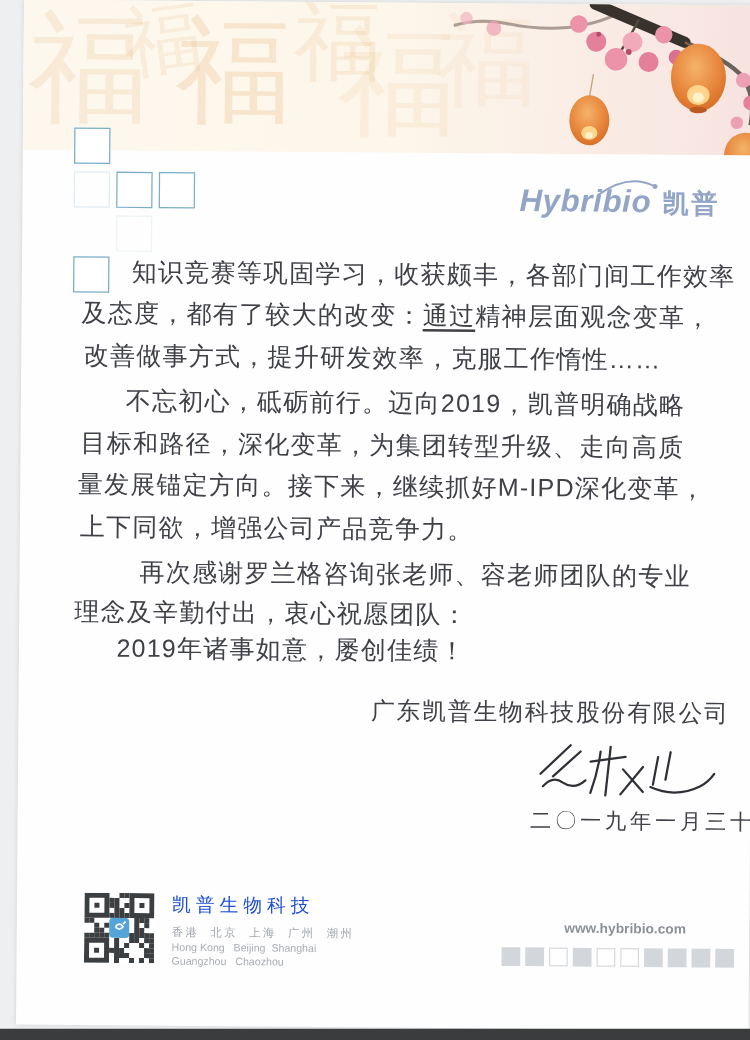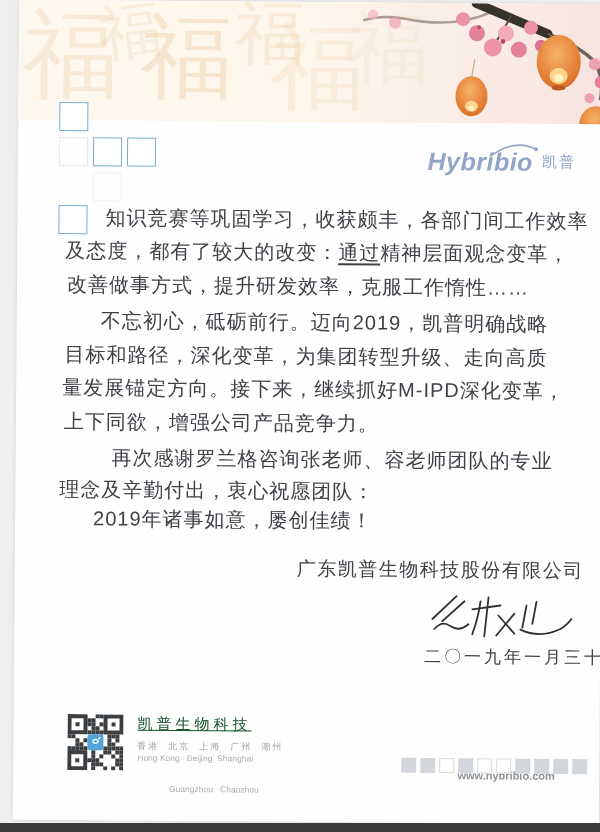--- a/index.html
+++ b/index.html
@@ -23,40 +23,40 @@
   .bsq{position:absolute;width:27px;height:27px;border:1.5px solid #79aec8;background:#fff;}
   .bsq.s1{left:41px;top:102px;}
   .bsq.s2{left:41px;top:137px;opacity:.22;}
   .bsq.s3{left:75px;top:137px;}
   .bsq.s4{left:109px;top:137px;}
   .bsq.s5{left:75px;top:172px;opacity:.12;}
   .bsq.s6{left:41px;top:205px;}
   
   .logo{position:absolute;right:28px;top:144px;display:flex;align-items:center;gap:9px;color:#93a5c7;}
   .logo-latin{font-size:25px;font-weight:bold;font-style:italic;letter-spacing:0.5px;position:relative;}
-  .logo-cjk{font-size:15px;font-weight:normal;letter-spacing:2px;}
+  .logo-cjk{font-size:21px;font-weight:bold;letter-spacing:2px;}
   .logo-arc{position:absolute;left:60px;top:-7px;}
   
   .hw{position:absolute;font-size:20px;letter-spacing:1px;color:#3f4147;white-space:nowrap;}
   .hw u{text-decoration-thickness:1.2px;text-underline-offset:4px;text-decoration:underline;}
   .l1{left:88px;top:204px;}  .l2{left:48px;top:237px;}
   .l3{left:50px;top:271px;}  .l4{left:84px;top:307px;}
   .l5{left:48px;top:341px;}  .l6{left:46px;top:374px;}
   .l7{left:48px;top:408px;}  .l8{left:96px;top:444px;}
   .l9{left:44px;top:476px;}  .l10{left:78px;top:505px;}
   .company{left:282px;top:554px;font-size:19px;letter-spacing:1.5px;}
   .sig{position:absolute;left:408px;top:586px;}
   .date{left:410px;top:642px;font-size:17px;letter-spacing:3px;}
   
   .qr{position:absolute;left:54px;top:714px;}
-  .f-brand{position:absolute;left:124px;top:714px;font-size:15px;letter-spacing:4px;color:#14532d;font-weight:500;text-decoration:underline;}
+  .f-brand{position:absolute;left:124px;top:714px;font-size:15px;letter-spacing:4px;color:#1d4ed8;font-weight:500;}
   .f-cn{position:absolute;left:124px;top:739px;font-size:9px;letter-spacing:2px;color:#9fa4ab;white-space:pre;}
   .f-en1{position:absolute;left:124px;top:752px;font-size:8.5px;color:#a8adb4;white-space:pre;text-align:center;}
-  .f-en2{position:absolute;left:124px;top:783px;font-size:8.5px;color:#a8adb4;white-space:pre;margin-left:32px;}
-  .f-web{position:absolute;left:438px;top:766px;width:110px;text-align:center;font-size:11px;font-weight:bold;color:#8b9097;}
+  .f-en2{position:absolute;left:124px;top:763px;font-size:8.5px;color:#a8adb4;white-space:pre;}
+  .f-web{position:absolute;left:438px;top:734px;width:110px;text-align:left;font-size:11px;font-weight:bold;color:#8b9097;}
   .f-strip{position:absolute;left:388px;top:755px;display:flex;gap:4px;}
   .fsq{width:15px;height:15px;display:inline-block;}
   .fsq-g{background:#d3d6da;}
   .fsq-w{background:#fff;border:1px solid #d8dadd;box-sizing:border-box;}
   
   .scan-band{position:absolute;left:0;bottom:0;width:100%;height:9px;background:#3a3c3d;}
 </style>
 </head>
 <body>
 

